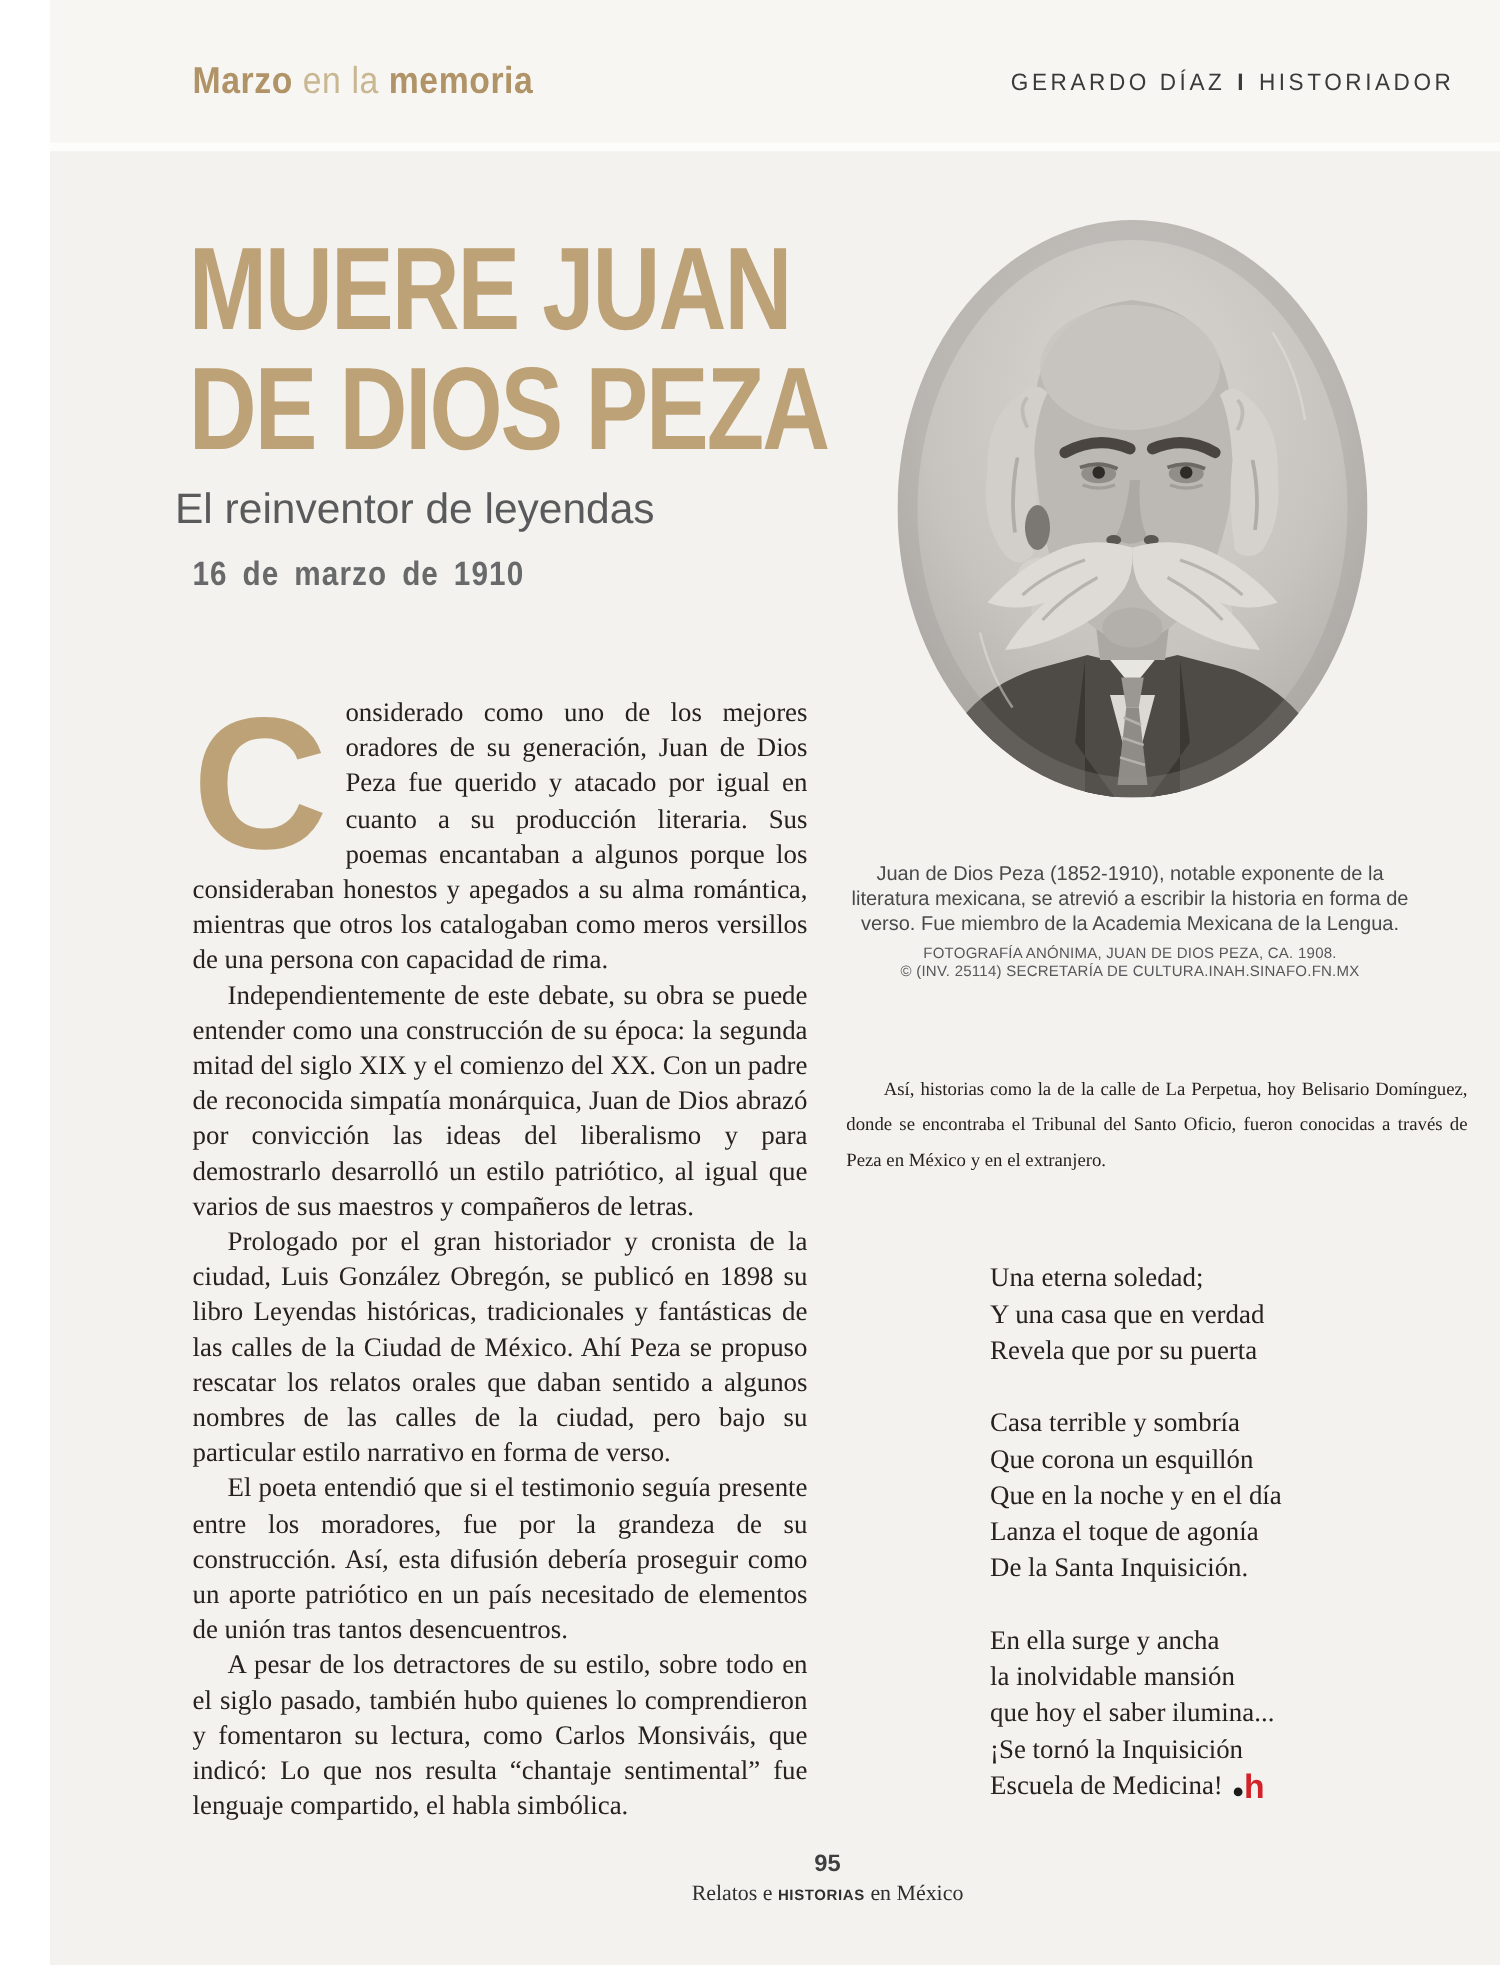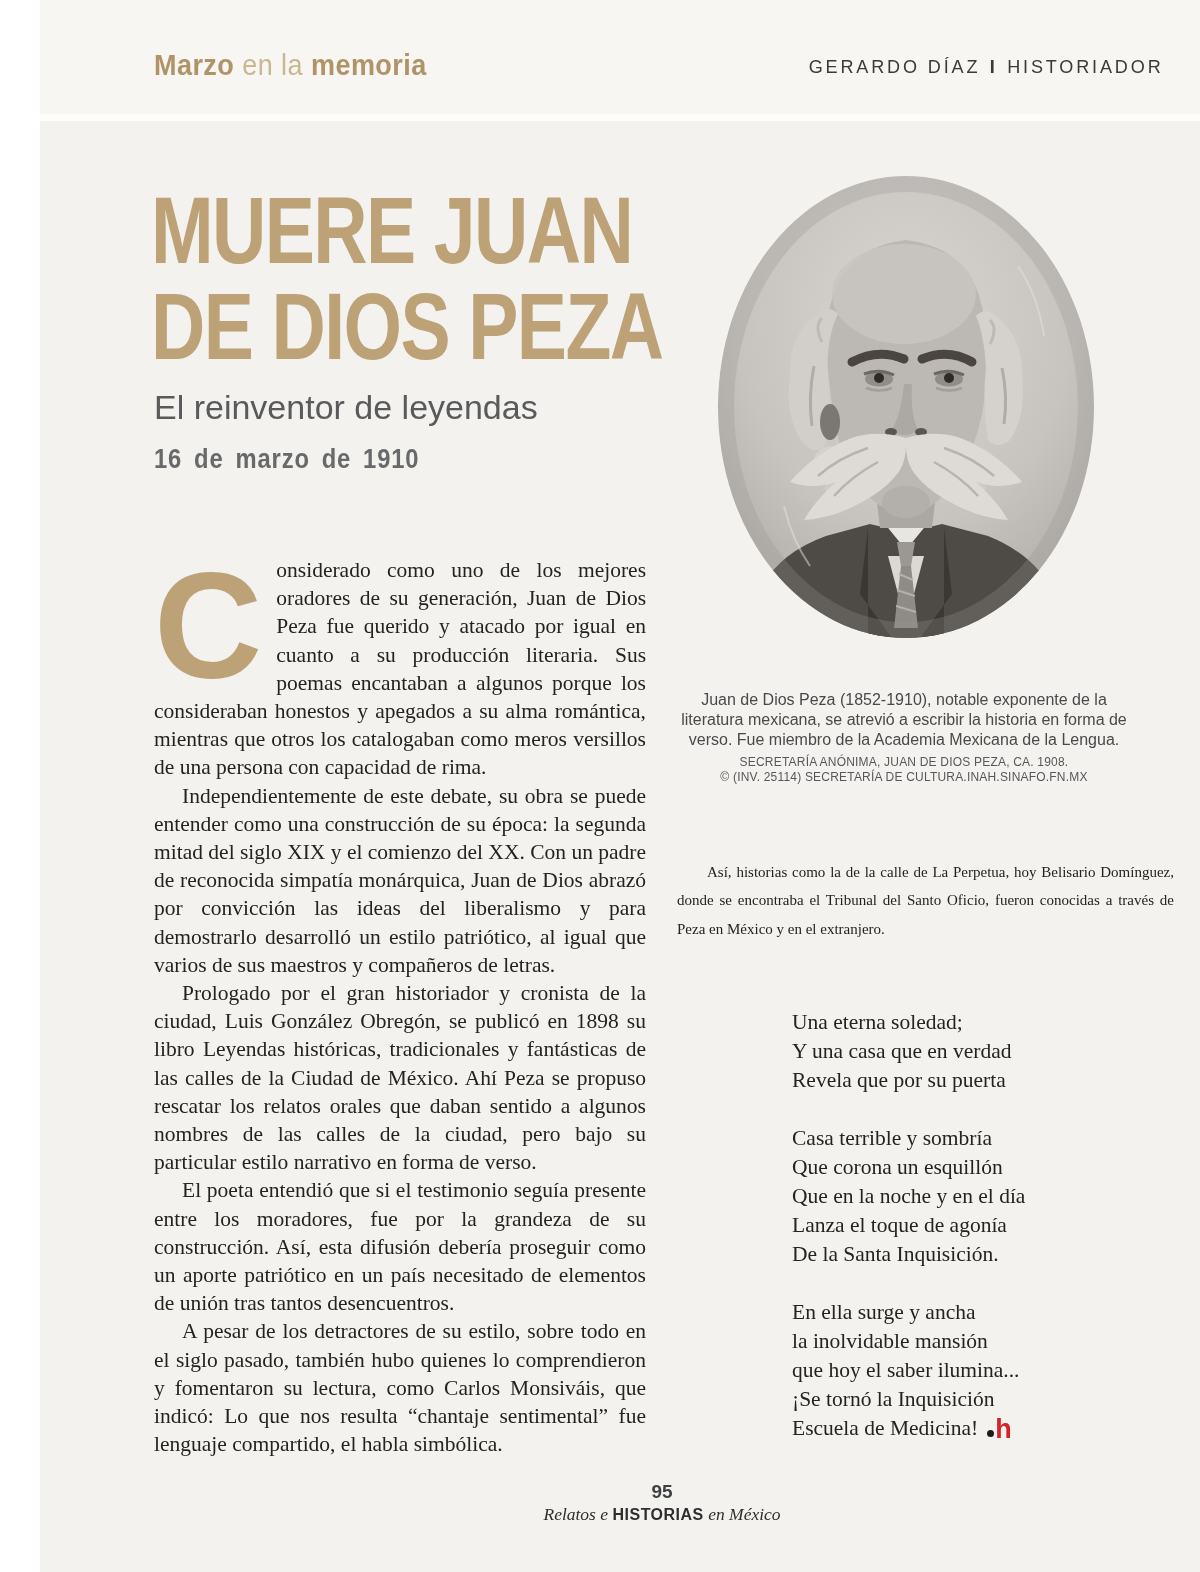--- a/index.html
+++ b/index.html
@@ -27,21 +27,21 @@
   }
   .header-right .sep{font-weight:bold;margin:0 10px;}
 
   .title{
     position:absolute;left:111px;top:183px;
     font-family:"Liberation Sans", sans-serif;font-weight:bold;
     font-size:94px;line-height:96px;color:#bda277;letter-spacing:-2px;
     transform:scaleX(.8);transform-origin:left top;white-space:nowrap;
   }
   .subtitle{
-    position:absolute;left:114px;top:388px;
+    position:absolute;left:100px;top:388px;
     font-family:"Liberation Sans", sans-serif;font-size:34px;color:#595a5c;
   }
   .article-date{
     position:absolute;left:114px;top:444px;
     font-family:"Liberation Sans", sans-serif;font-weight:bold;font-size:27px;color:#68696b;
     letter-spacing:1px;word-spacing:5px;
     transform:scaleX(.88);transform-origin:left top;white-space:nowrap;
   }
 
   .col1{
@@ -87,24 +87,24 @@
     font-family:"Liberation Sans", sans-serif;font-weight:bold;
     font-size:27px;line-height:22px;color:#d2232a;
   }
 
   .footer{position:absolute;left:115px;top:1481px;width:1014px;text-align:center;}
   .page-number{
     font-family:"Liberation Sans", sans-serif;font-weight:bold;
     font-size:19px;color:#3e3f41;line-height:22px;
   }
   .magazine{font-size:17.5px;color:#2e2e2f;line-height:22px;}
-  .magazine .mag-ital{font-style:italic;font-family:"Liberation Serif", serif;}
+  .magazine .mag-ital{font-family:"Liberation Serif", serif;}
   .magazine .mag-bold{
     font-family:"Liberation Sans", sans-serif;font-weight:bold;
-    font-size:16px;letter-spacing:.5px;
+    font-size:12px;letter-spacing:.5px;
   }
 </style>
 </head>
 <body>
 
 <div class="page">
 
   <div class="header-band"></div>
   <div class="header-rule"></div>
 
@@ -201,21 +201,21 @@
 
         <ellipse cx="188" cy="231" rx="180" ry="223" fill="none" stroke="#97948f" stroke-width="16" opacity=".28"></ellipse>
         <path d="M300 90 Q320 120 326 160 M66 330 Q74 364 92 390" stroke="#e6e4df" stroke-width="2" opacity=".5" fill="none"></path>
       </g>
     </svg>
   </div>
 
   <div class="caption">
     <div>Juan de Dios Peza (1852-1910), notable exponente de la literatura mexicana, se atrevió a escribir la historia en forma de verso. Fue miembro de la Academia Mexicana de la Lengua.</div>
     <div class="credit">
-      <div><span>SECRETARÍA ANÓNIMA, </span><span class="ital">JUAN DE DIOS PEZA</span><span>, CA. 1908.</span></div>
+      <div><span>FOTOGRAFÍA ANÓNIMA, </span><span class="ital">JUAN DE DIOS PEZA</span><span>, CA. 1908.</span></div>
       <div>© (INV. 25114) SECRETARÍA DE CULTURA.INAH.SINAFO.FN.MX</div>
     </div>
   </div>
 
   <div class="col2">
     <p>Así, historias como la de la calle de La Perpetua, hoy Belisario Domínguez, donde se encontraba el Tribunal del Santo Oficio, fueron conocidas a través de Peza en México y en el extranjero.</p>
   </div>
 
   <div class="poem">
     <div class="stanza">

